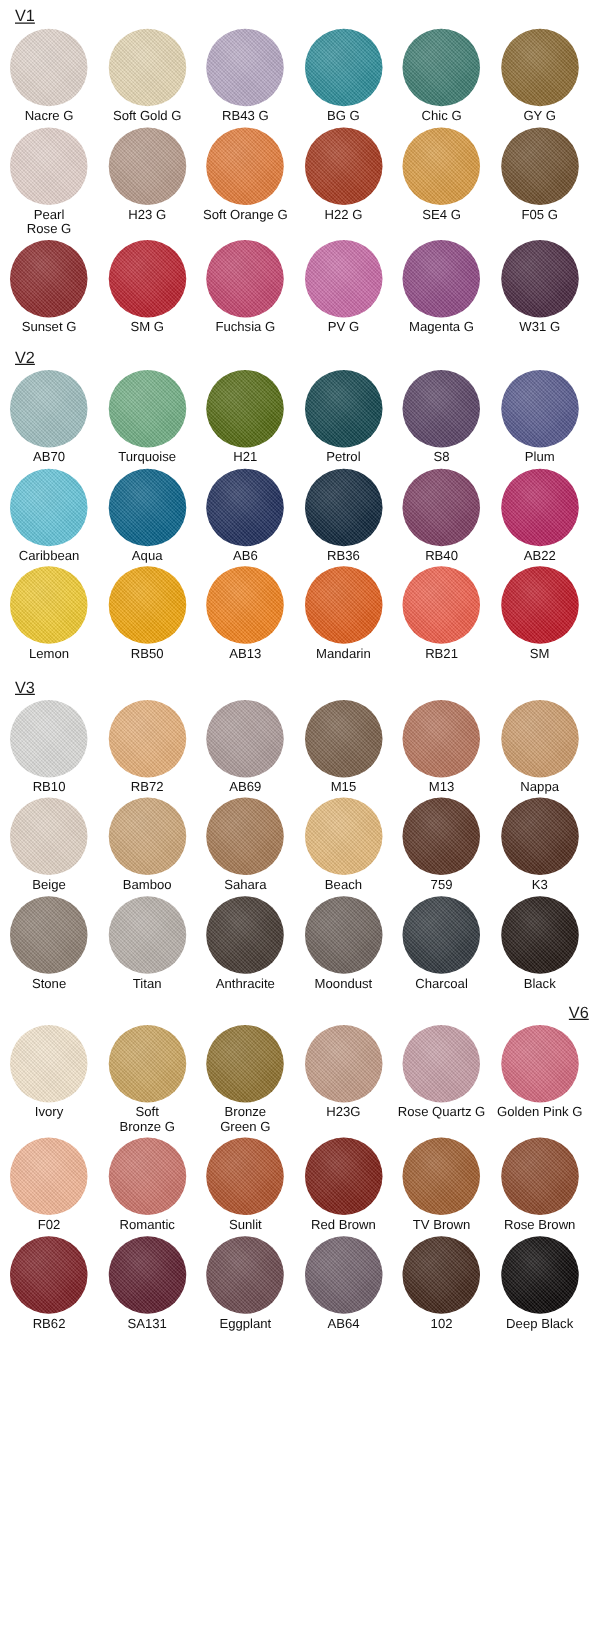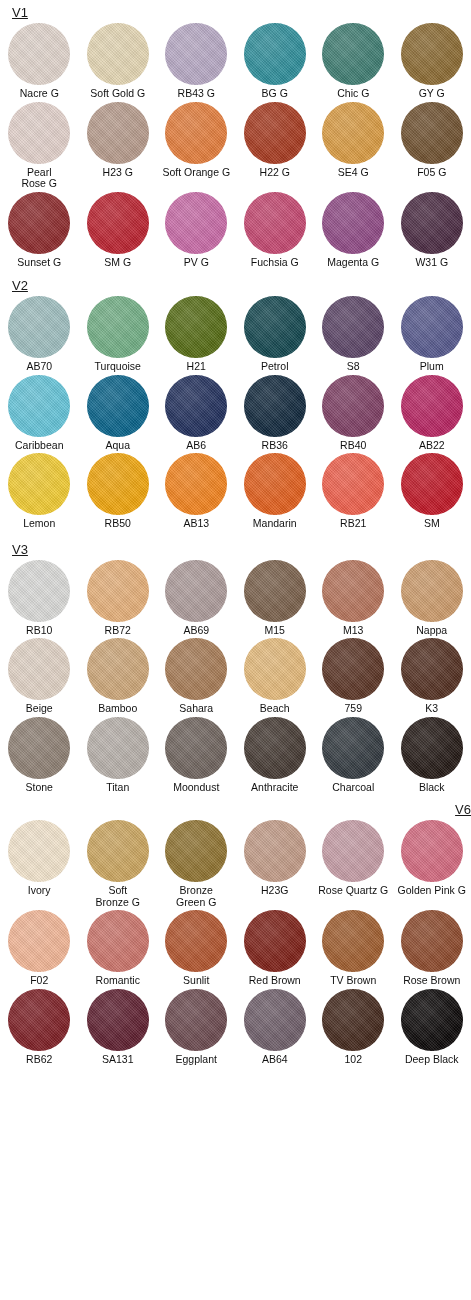--- a/index.html
+++ b/index.html
@@ -191,29 +191,29 @@
             <div class="swatch-label">Sunset G</div>
           </div>
           <div class="swatch-cell">
             <div class="disc-wrap">
               <div class="disc" style="background-color: rgb(185, 35, 48);"></div>
             </div>
             <div class="swatch-label">SM G</div>
           </div>
           <div class="swatch-cell">
             <div class="disc-wrap">
+              <div class="disc" style="background-color: rgb(194, 71, 111);"></div>
+            </div>
+            <div class="swatch-label">Fuchsia G</div>
+          </div>
+          <div class="swatch-cell">
+            <div class="disc-wrap">
               <div class="disc" style="background-color: rgb(198, 106, 165);"></div>
             </div>
             <div class="swatch-label">PV G</div>
-          </div>
-          <div class="swatch-cell">
-            <div class="disc-wrap">
-              <div class="disc" style="background-color: rgb(194, 71, 111);"></div>
-            </div>
-            <div class="swatch-label">Fuchsia G</div>
           </div>
           <div class="swatch-cell">
             <div class="disc-wrap">
               <div class="disc" style="background-color: rgb(142, 74, 132);"></div>
             </div>
             <div class="swatch-label">Magenta G</div>
           </div>
           <div class="swatch-cell">
             <div class="disc-wrap">
               <div class="disc" style="background-color: rgb(75, 44, 67);"></div>
@@ -429,29 +429,29 @@
             <div class="swatch-label">Stone</div>
           </div>
           <div class="swatch-cell">
             <div class="disc-wrap">
               <div class="disc" style="background-color: rgb(181, 174, 168);"></div>
             </div>
             <div class="swatch-label">Titan</div>
           </div>
           <div class="swatch-cell">
             <div class="disc-wrap">
+              <div class="disc" style="background-color: rgb(69, 58, 51);"></div>
+            </div>
+            <div class="swatch-label">Anthracite</div>
+          </div>
+          <div class="swatch-cell">
+            <div class="disc-wrap">
               <div class="disc" style="background-color: rgb(110, 99, 93);"></div>
             </div>
             <div class="swatch-label">Moondust</div>
-          </div>
-          <div class="swatch-cell">
-            <div class="disc-wrap">
-              <div class="disc" style="background-color: rgb(69, 58, 51);"></div>
-            </div>
-            <div class="swatch-label">Anthracite</div>
           </div>
           <div class="swatch-cell">
             <div class="disc-wrap">
               <div class="disc" style="background-color: rgb(51, 58, 64);"></div>
             </div>
             <div class="swatch-label">Charcoal</div>
           </div>
           <div class="swatch-cell">
             <div class="disc-wrap">
               <div class="disc" style="background-color: rgb(36, 26, 22);"></div>

